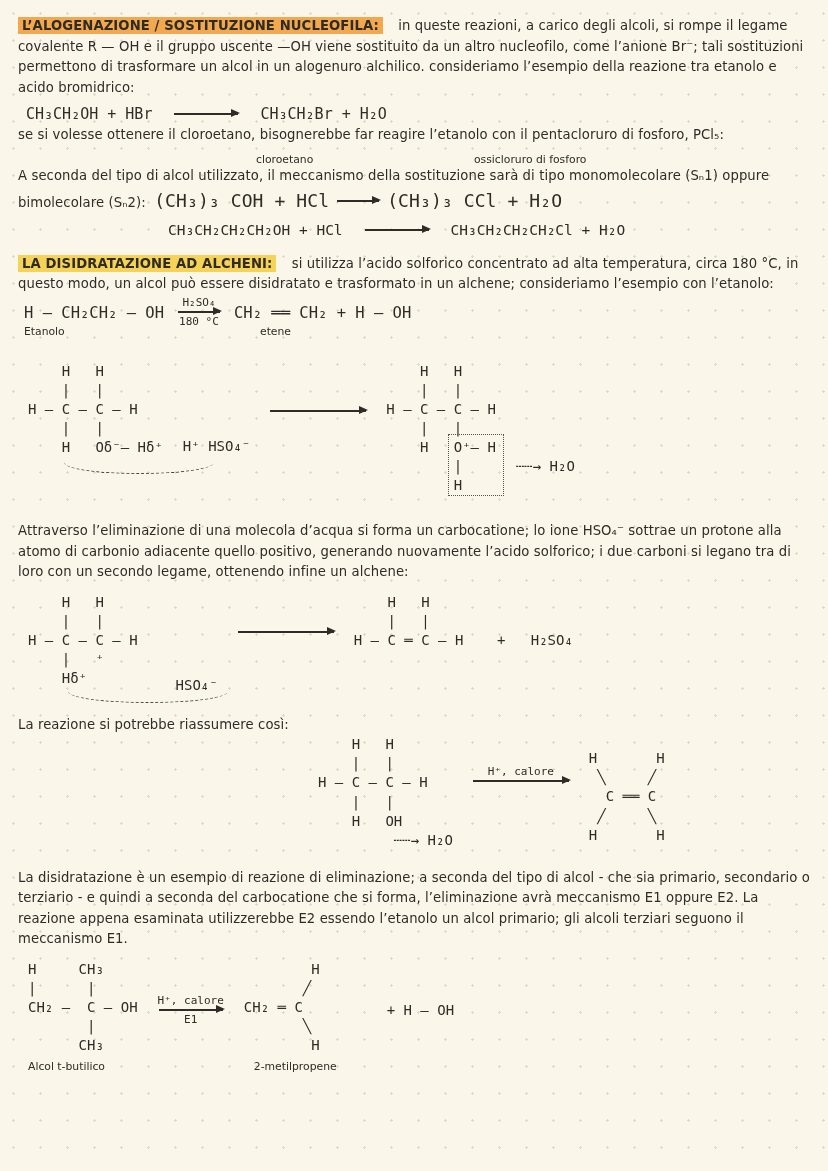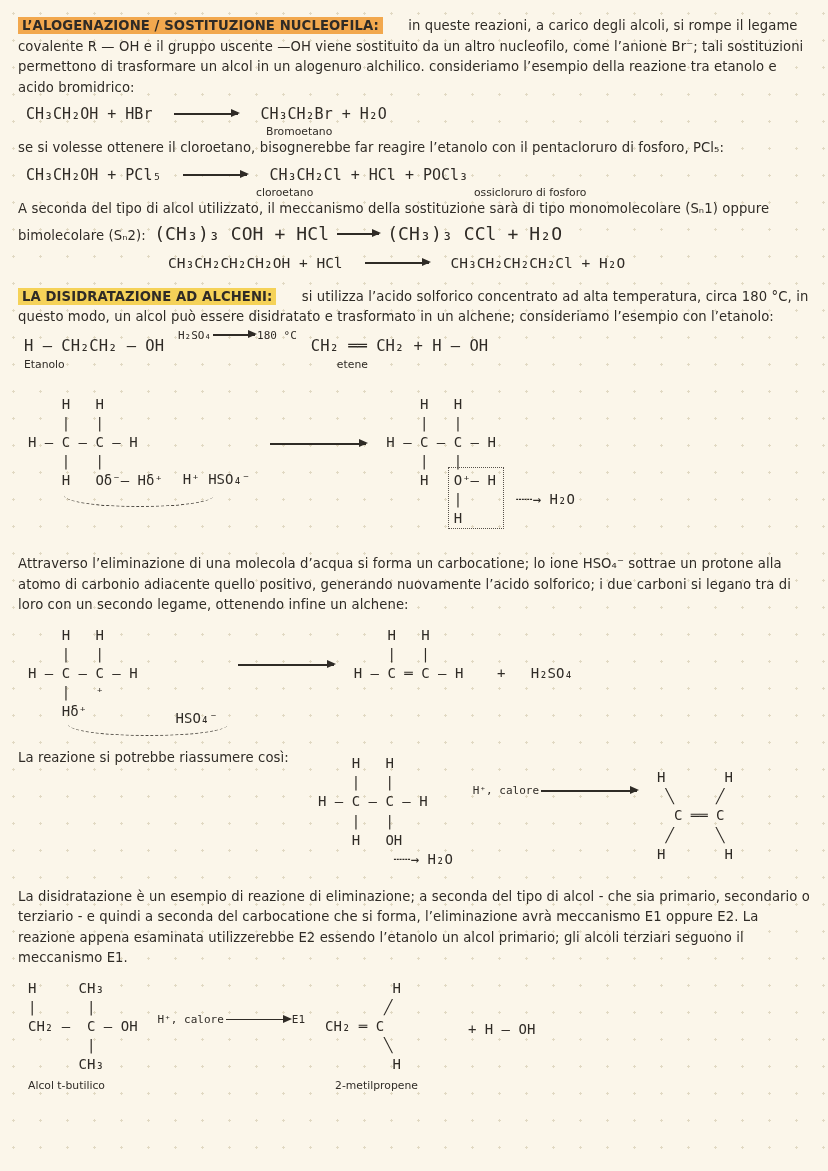--- a/index.html
+++ b/index.html
@@ -6,35 +6,35 @@
   body{
     width:828px;height:1171px;overflow:hidden;
     background-color:#fbf6ea;
     background-image:radial-gradient(circle,#e1d9c3 1px,transparent 1.3px);
     background-size:27px 27px;
     color:#2f2b26;
     font-family:"DejaVu Sans",sans-serif;
   }
   .page{padding:16px 18px;box-sizing:border-box}
   .para{font-size:13.2px;line-height:1.56;margin:0 0 7px;letter-spacing:.1px}
-  .hl{font-weight:bold;padding:1px 4px;margin-right:21px}
+  .hl{font-weight:bold;padding:1px 4px;margin-right:11px}
   .hl-orange{background:#f2a84e}
   .hl-yellow{background:#f5d258}
   .eq-row{display:flex;align-items:center;gap:22px;font-size:15px;margin:7px 0 2px 8px;font-family:"DejaVu Sans Mono",monospace}
   .inline-eq{display:inline-flex;align-items:center;gap:8px;font-size:18px;font-family:"DejaVu Sans Mono",monospace;margin-left:4px}
   .shaft{display:inline-block;position:relative;width:64px;height:1.8px;background:#2f2b26;flex:none}
   .shaft::after{content:"";position:absolute;right:-2px;top:-4px;width:0;height:0;
     border-left:9px solid #2f2b26;border-top:4.5px solid transparent;border-bottom:4.5px solid transparent}
   .shaft.sm{width:42px}
   .shaft.lg{width:96px}
   .eq-labels{position:relative;height:13px;margin-left:8px}
   .eq-label{position:absolute;top:0;font-size:10.8px;font-family:"DejaVu Sans",sans-serif}
   .sub-label{font-size:10.8px;margin-top:3px;font-family:"DejaVu Sans",sans-serif}
   .rxn-row{display:flex;align-items:flex-start;gap:14px;margin:9px 0 24px 6px;font-size:15.5px;font-family:"DejaVu Sans Mono",monospace}
-  .rxn-arrow{display:inline-flex;flex-direction:row;align-items:center;gap:2px;font-size:11px;font-family:"DejaVu Sans Mono",monospace;flex:none}
+  .rxn-arrow{display:inline-flex;flex-direction:column;align-items:center;gap:2px;font-size:11px;font-family:"DejaVu Sans Mono",monospace;flex:none}
   .diagram{display:flex;align-items:flex-start;gap:20px;margin:10px 0 18px 10px;font-size:14px;font-family:"DejaVu Sans Mono",monospace}
   pre.mol{margin:0;line-height:1.36;font-size:14px;font-family:"DejaVu Sans Mono",monospace}
   .mol-wrap{position:relative}
   .dashed-arc{position:absolute;border-bottom:1.6px dashed #4a463f;border-radius:50%;height:22px}
   .arc1{left:36px;bottom:-17px;width:150px}
   .arc2{left:40px;bottom:-15px;width:160px}
   .dotted-box{position:absolute;border:1.6px dotted #56514a;left:62px;top:72px;width:54px;height:60px}
   .mol-label{font-size:10.8px;font-family:"DejaVu Sans",sans-serif;margin-top:5px}
   .mol-col{display:flex;flex-direction:column}
 </style>
@@ -47,33 +47,25 @@
     <span class="hl hl-orange">L’ALOGENAZIONE / SOSTITUZIONE NUCLEOFILA:</span>
     <span>in queste reazioni, a carico degli alcoli, si rompe il legame covalente R — OH e il gruppo uscente —OH viene sostituito da un altro nucleofilo, come l’anione Br⁻; tali sostituzioni permettono di trasformare un alcol in un alogenuro alchilico. consideriamo l’esempio della reazione tra etanolo e acido bromidrico:</span>
   </p>
 
   <div>
     <div class="eq-row">
       <span>CH₃CH₂OH  +  HBr</span>
       <span class="shaft"></span>
       <span>CH₃CH₂Br  +  H₂O</span>
     </div>
-    <div class="eq-labels">
-      <span class="eq-label" style="left:240px">Bromoetano</span>
-    </div>
   </div>
 
   <p class="para">se si volesse ottenere il cloroetano, bisognerebbe far reagire l’etanolo con il pentacloruro di fosforo, PCl₅:</p>
 
   <div>
-    <div class="eq-row">
-      <span>CH₃CH₂OH + PCl₅</span>
-      <span class="shaft"></span>
-      <span>CH₃CH₂Cl  +  HCl  +  POCl₃</span>
-    </div>
     <div class="eq-labels">
       <span class="eq-label" style="left:230px">cloroetano</span>
       <span class="eq-label" style="left:448px">ossicloruro di fosforo</span>
     </div>
   </div>
 
   <p class="para">
     <span>A seconda del tipo di alcol utilizzato, il meccanismo della sostituzione sarà di tipo monomolecolare (Sₙ1) oppure bimolecolare (Sₙ2):</span>
     <span class="inline-eq">
       <span>(CH₃)₃ COH  +  HCl</span>
@@ -145,21 +137,21 @@
     Hδ⁺</pre>
       <div class="dashed-arc arc2"></div>
     </div>
     <span style="margin-top:84px;margin-left:18px">HSO₄⁻</span>
     <span class="shaft lg" style="margin-top:38px"></span>
     <pre class="mol">    H   H
     |   |
 H — C ═ C — H    +   H₂SO₄</pre>
   </div>
 
-  <p class="para" style="margin-bottom:0">La reazione si potrebbe riassumere così:</p>
+  <p class="para" style="margin-bottom:14px">La reazione si potrebbe riassumere così:</p>
 
   <div class="diagram" style="margin-top:-14px;margin-left:300px">
     <pre class="mol">    H   H
     |   |
 H — C — C — H
     |   |
     H   OH
          ┄┄→ H₂O</pre>
     <span class="rxn-arrow" style="margin-top:30px">
       <span>H⁺, calore</span>

